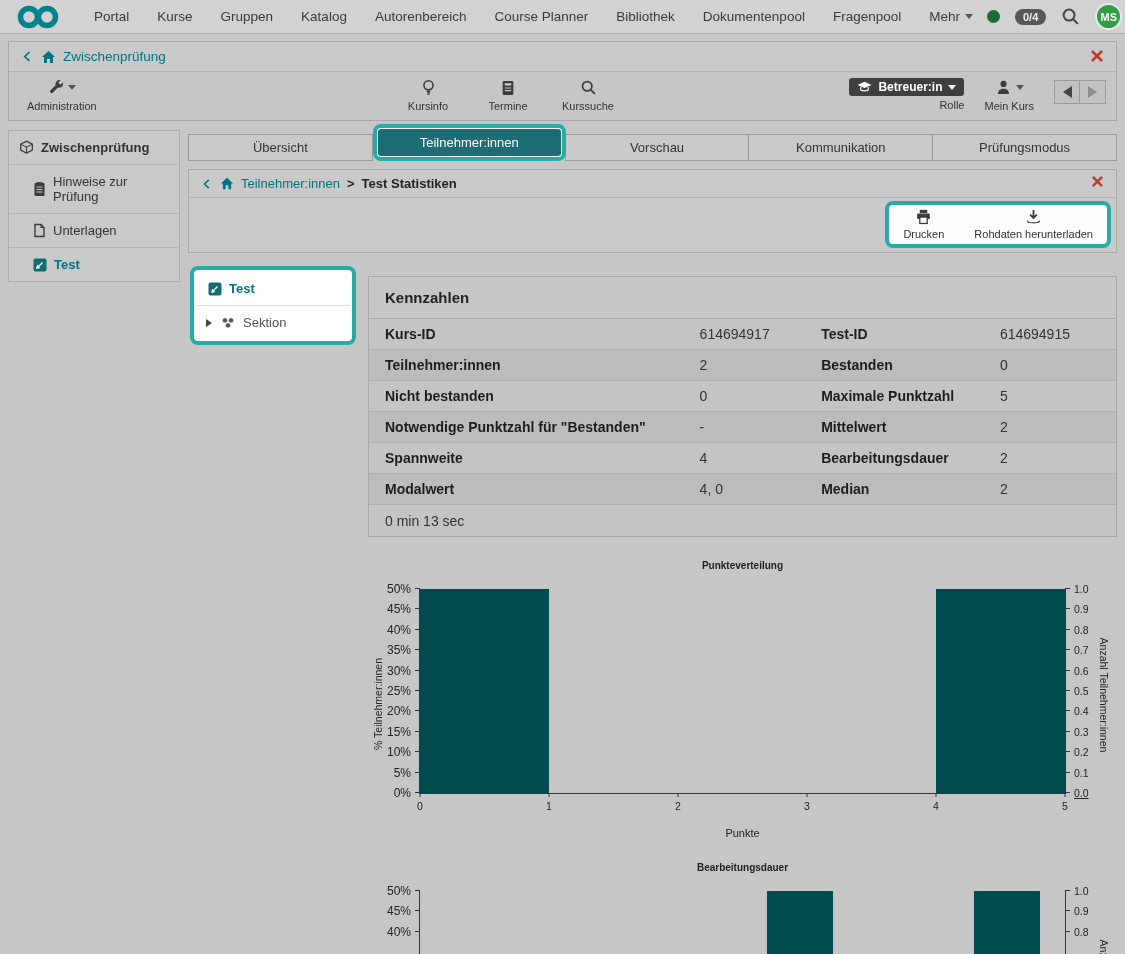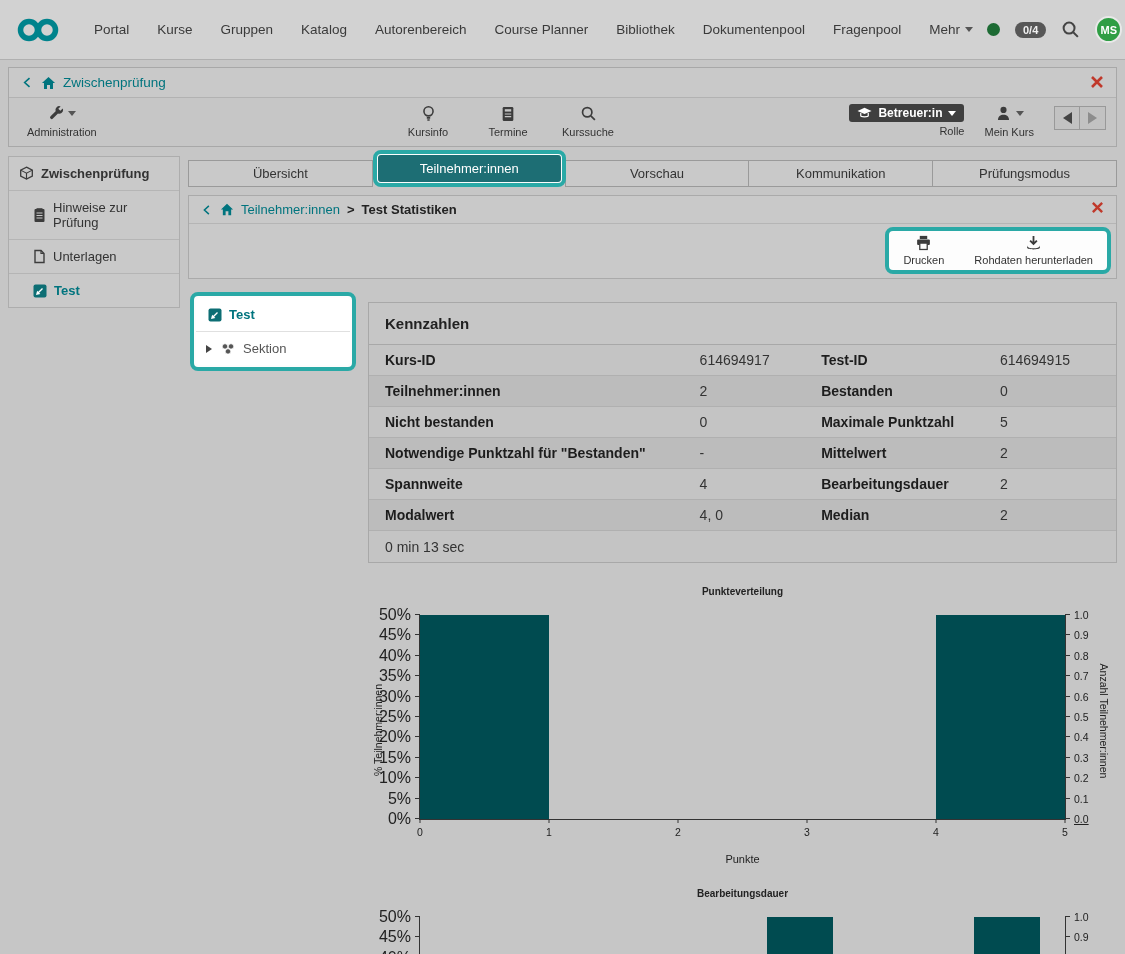--- a/index.html
+++ b/index.html
@@ -6,21 +6,21 @@
   html,body { margin:0; padding:0; }
   body {
     width:1125px; height:954px; overflow:hidden;
     background:#c6c6c6;
     font-family:"Liberation Sans", sans-serif;
     color:#333;
   }
   svg { display:block; }
 
   
-  .navbar { height:60px; background:#d2d2d2; border-bottom:1px solid #b0b0b0;
+  .navbar { height:34px; background:#d2d2d2; border-bottom:1px solid #b0b0b0;
     display:flex; align-items:center; padding:0 16px; }
   .logo { margin-right:20px; }
   .nav-item { padding:0 14px; font-size:13.5px; color:#3a3a3a; cursor:pointer; white-space:nowrap;
     display:flex; align-items:center; gap:5px; }
   .nav-right { margin-left:auto; display:flex; align-items:center; gap:15px; }
   .status-dot { width:13px; height:13px; border-radius:50%; background:#1d6b34; }
   .count-badge { background:#575757; color:#f0f0f0; font-size:11px; font-weight:bold;
     padding:2px 8px; border-radius:9px; }
   .avatar { width:27px; height:27px; border-radius:50%; background:#2f9e44; color:#fff;
     font-size:11px; font-weight:bold; display:flex; align-items:center; justify-content:center;
@@ -109,21 +109,21 @@
   .kz-c2 { flex:0 0 17%; }
   .kz-c3 { flex:0 0 25%; font-weight:bold; color:#1d1d1d; }
   .kz-c4 { flex:1; }
 
   
   .chart-title { font-weight:bold; font-size:10px; color:#222; margin:23px 0 10px 0;text-align:center; }
   .chart { position:relative; height:258px; }
   .plot { position:absolute; left:51px; right:51px; top:8px; bottom:45px;
     border-left:1px solid #333; border-right:1px solid #333; border-bottom:1px solid #333; }
   .bar { position:absolute; bottom:0; background:#004b50; }
-  .ytl { position:absolute; right:calc(100% + 9px); transform:translateY(50%); font-size:16px; color:#222; white-space:nowrap; }
+  .ytl { position:absolute; right:calc(100% + 9px); transform:translateY(50%); font-size:12px; color:#222; white-space:nowrap; }
   .ytr { position:absolute; left:calc(100% + 9px); transform:translateY(50%); font-size:10.5px; color:#222; white-space:nowrap; }
   .tml { position:absolute; right:100%; width:5px; height:1px; background:#333; }
   .tmr { position:absolute; left:100%; width:5px; height:1px; background:#333; }
   .xtl { position:absolute; top:calc(100% + 7px); transform:translateX(-50%); font-size:10.5px; color:#222; }
   .tmx { position:absolute; top:100%; width:1px; height:4px; background:#333; transform:translateX(-50%); }
   .xaxis-label { position:absolute; bottom:0; left:51px; right:51px; text-align:center; font-size:11px; color:#222; }
   .ylab-left { position:absolute; left:-30px; top:50%; width:80px; transform:translateY(-50%) rotate(-90deg);
     font-size:10.5px; color:#222; text-align:center; white-space:nowrap; }
   .ylab-right { position:absolute; right:-52px; top:44%; width:130px; transform:translateY(-50%) rotate(90deg);
     font-size:10.5px; color:#222; text-align:center; white-space:nowrap; }

